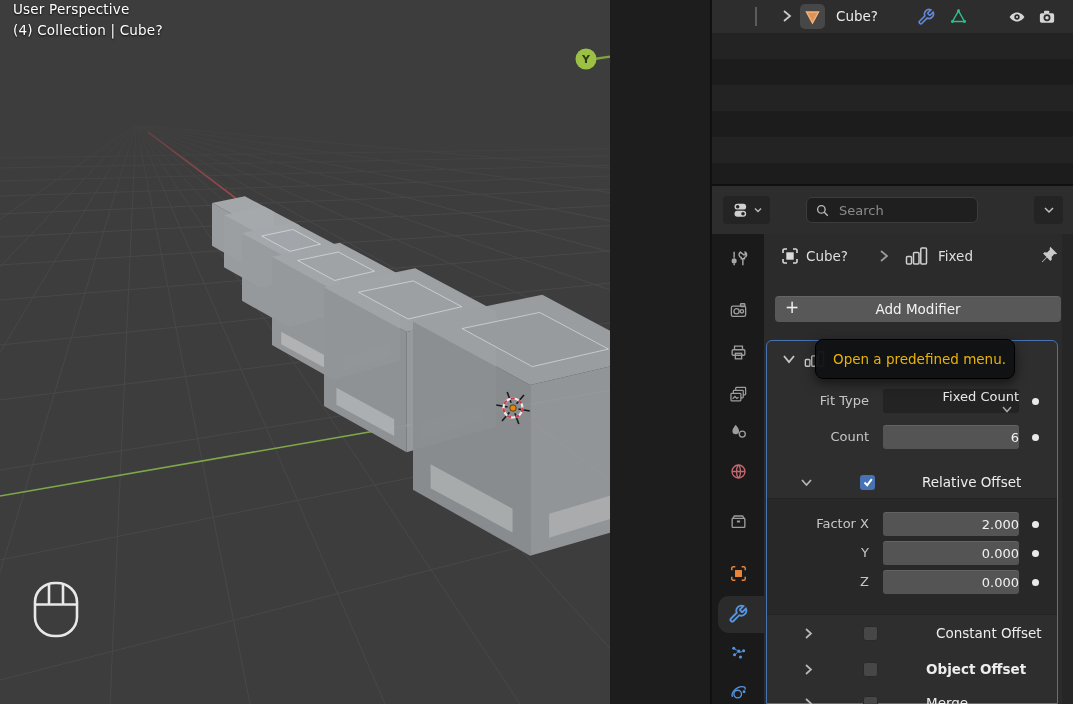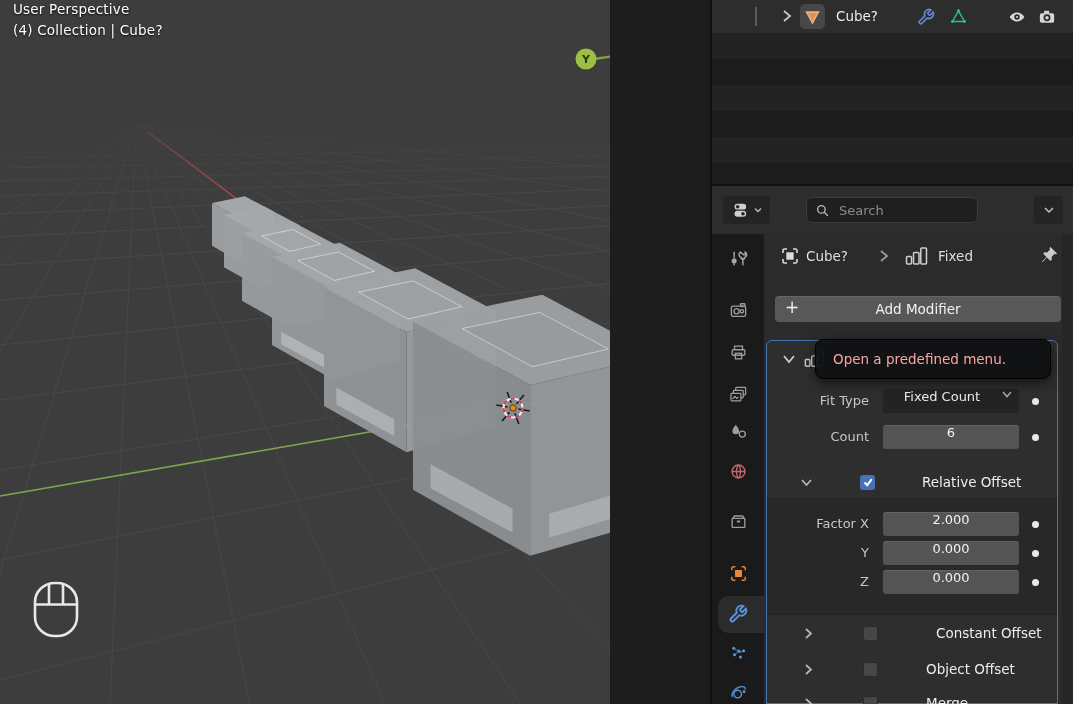--- a/index.html
+++ b/index.html
@@ -41,34 +41,34 @@
   .bc-text{color:#dfdfdf;font-size:13.5px;line-height:44px;}
   .add-mod-btn{left:11px;top:62px;width:286px;height:26px;background:#585858;border-radius:4px;
       box-shadow:inset 0 1px 0 rgba(255,255,255,.08);display:flex;align-items:center;justify-content:center;
       color:#f2f2f2;font-size:13.5px;}
   .add-mod-plus{position:absolute;left:10px;top:1px;color:#f0f0f0;font-size:17px;font-weight:400;}
   .mod-panel{left:2px;top:106px;width:292px;height:364px;background:#2e2e2e;border:1px solid #4772b3;
       border-radius:6px 6px 0 0;box-sizing:border-box;padding-left:32px;}
   .panel-hdr{position:absolute;left:0;top:0;width:100%;height:36px;display:flex;align-items:center;}
   .row-label{position:absolute;width:102px;text-align:right;color:#c6c6c6;font-size:13px;line-height:24px;left:0;}
   .field{position:absolute;left:116px;width:136px;height:24px;border-radius:3px;font-size:13px;
-      display:flex;align-items:flex-start;justify-content:center;color:#f1f1f1;}
+      display:flex;align-items:flex-end;justify-content:center;color:#f1f1f1;flex-direction:column;}
   .field.num{background:#545454;box-shadow:inset 0 1px 0 rgba(255,255,255,.09);}
   .field.drop{background:#232323;justify-content:center;}
   .field.drop .dval{flex:1;text-align:center;color:#e9e9e9;}
   .kdot{position:absolute;left:265px;width:7px;height:7px;border-radius:50%;background:#e9e9e9;}
   .subhdr{position:absolute;left:0;width:100%;height:30px;display:flex;align-items:center;color:#ededed;font-size:13.5px;gap:40px;}
   .subpanel-bg{position:absolute;left:0;top:157px;width:100%;height:115px;background:#282828;
       border-top:1px solid #242424;border-bottom:1px solid #242424;}
   .chk{width:15px;height:15px;border-radius:3px;box-sizing:border-box;display:flex;align-items:center;justify-content:center;}
   .chk.on{background:#4772b3;}
   .chk.off{background:#474747;box-shadow:inset 0 0 0 1px #2a2a2a;}
-  .tooltip{left:51px;top:105px;width:236px;height:40px;background:rgba(17,18,20,.96);border:1px solid #000;
+  .tooltip{left:51px;top:105px;width:200px;height:40px;background:rgba(17,18,20,.96);border:1px solid #000;
       border-radius:8px;box-shadow:0 4px 12px rgba(0,0,0,.55);display:flex;align-items:center;
-      padding-left:17px;box-sizing:border-box;color:#fca5a5;font-size:13.5px;z-index:9;}
+      padding-left:17px;box-sizing:border-box;color:#eab308;font-size:13.5px;z-index:9;}
 </style>
 </head>
 <body>
 
 <div id="root">
 
   <div id="viewport" class="abs">
     <svg id="scene" width="710" height="704">
         <rect x="0" y="0" width="710" height="704" fill="#3d3d3d"></rect>
         <g stroke="#484848" stroke-width="1">
@@ -469,21 +469,21 @@
             <polyline points="5,3 10,7.5 5,12" fill="none" stroke="#b8b8b8" stroke-width="1.7"></polyline>
           </svg>
           <span class="chk off" style="margin-left:7px;"></span>
           <span style="margin-left:18px;">Constant Offset</span>
         </div>
         <div class="subhdr" style="top:313px;">
           <svg style="margin-left:34px;" width="15" height="15">
             <polyline points="5,3 10,7.5 5,12" fill="none" stroke="#b8b8b8" stroke-width="1.7"></polyline>
           </svg>
           <span class="chk off" style="margin-left:7px;"></span>
-          <span style="margin-left:8px;">Object Offset</span>
+          <span style="margin-left:8px;font-weight:bold;">Object Offset</span>
         </div>
         <div class="subhdr" style="top:347px;">
           <svg style="margin-left:34px;" width="15" height="15">
             <polyline points="5,3 10,7.5 5,12" fill="none" stroke="#b8b8b8" stroke-width="1.7"></polyline>
           </svg>
           <span class="chk off" style="margin-left:7px;"></span>
           <span style="margin-left:8px;">Merge</span>
         </div>
       </div>
 

